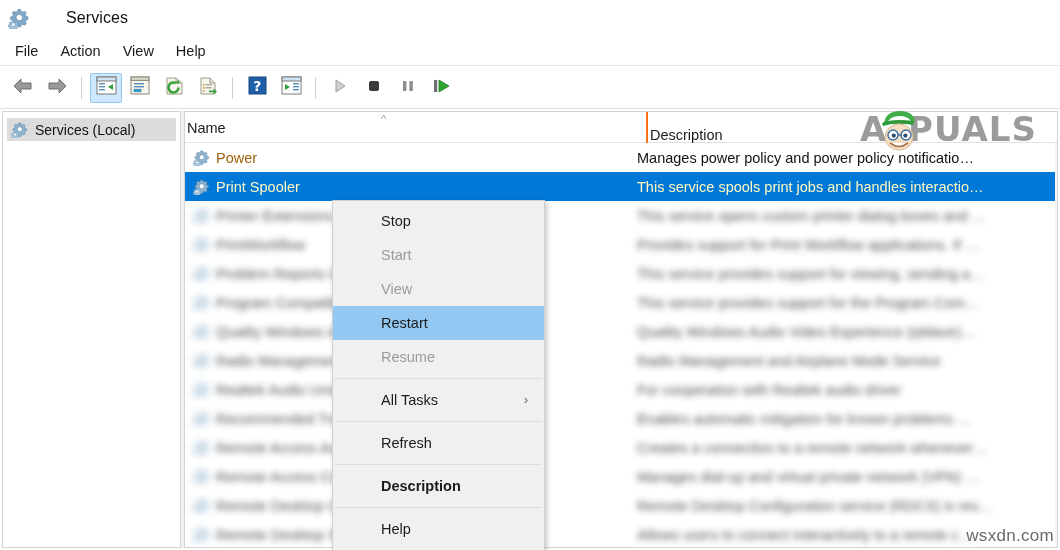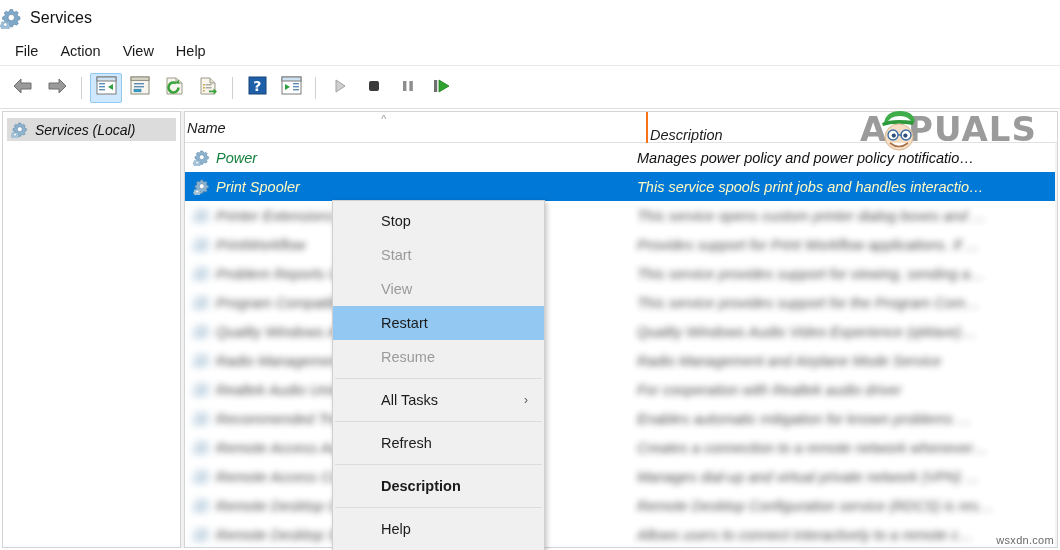--- a/index.html
+++ b/index.html
@@ -15,20 +15,22 @@
     position: relative;
     width: 1060px; height: 550px;
     background: #ffffff;
   }
 
   
   .titlebar {
     position: absolute; left: 0; top: 0; width: 1060px; height: 36px;
     background: #ffffff;
     display: flex; align-items: center;
+    padding-left: 8px;
+    gap: 28px;
   }
   .title-icon { width: 22px; height: 22px; margin-right: 8px; position: relative; flex: none; }
   .title-text {
     font-size: 16px; color: #111; letter-spacing: .1px;
   }
 
   
   .gear svg { display: block; }
 
   
@@ -65,21 +67,20 @@
     border: 1px solid #90c8f0;
   }
   .tb-sep {
     width: 1px; height: 22px; background: #cfcfcf; margin: 0 7px;
   }
 
   
   .content {
     position: absolute; left: 0; top: 109px; width: 972px; height: 441px;
     background: #ffffff;
-    font-style: italic;
   }
   .tree-pane {
     position: absolute; left: 2px; top: 2px; width: 178px; height: 437px;
     background: #ffffff;
     border: 1px solid #d4d4d4;
     border-right: none;
   }
   .tree-item {
     display: flex; align-items: center;
     margin: 6px 4px 0 4px;
@@ -128,21 +129,21 @@
   .rows { position: relative; height: 406px; }
   .row {
     position: relative;
     height: 29px;
     display: flex; align-items: center;
   }
   .row .cell-name {
     position: absolute; left: 0; width: 446px;
     display: flex; align-items: center;
     padding-left: 8px;
-    font-size: 14.5px; color: #15803d;
+    font-size: 14.5px; color: #a16207;
     white-space: nowrap; overflow: hidden;
   }
   .row .cell-name .gear { margin-right: 6px; flex: none; }
   .row .cell-desc {
     position: absolute; left: 446px; width: 427px;
     padding-left: 6px;
     font-size: 14.5px; color: #111;
     white-space: nowrap; overflow: hidden; text-overflow: ellipsis;
   }
   .row.selected { background: #0078d7; }
@@ -199,21 +200,21 @@
     pointer-events: none;
   }
   .appuals-text {
     position: absolute; left: 0; top: 0;
     font-size: 34px; font-weight: bold; letter-spacing: 1px;
     color: #9b9b9b;
     font-family: "DejaVu Sans", sans-serif;
   }
   .wsxdn {
     position: absolute; right: 6px; bottom: 4px;
-    font-size: 11px; color: #6a6a6a;
+    font-size: 17px; color: #6a6a6a;
     font-family: "Liberation Sans", sans-serif;
     letter-spacing: .3px;
     z-index: 45;
   }
   .scroll-edge {
     position: absolute; right: 0; top: 31px; width: 2px; height: 406px;
     background: #f4f4f4;
   }
 </style>
 </head>

